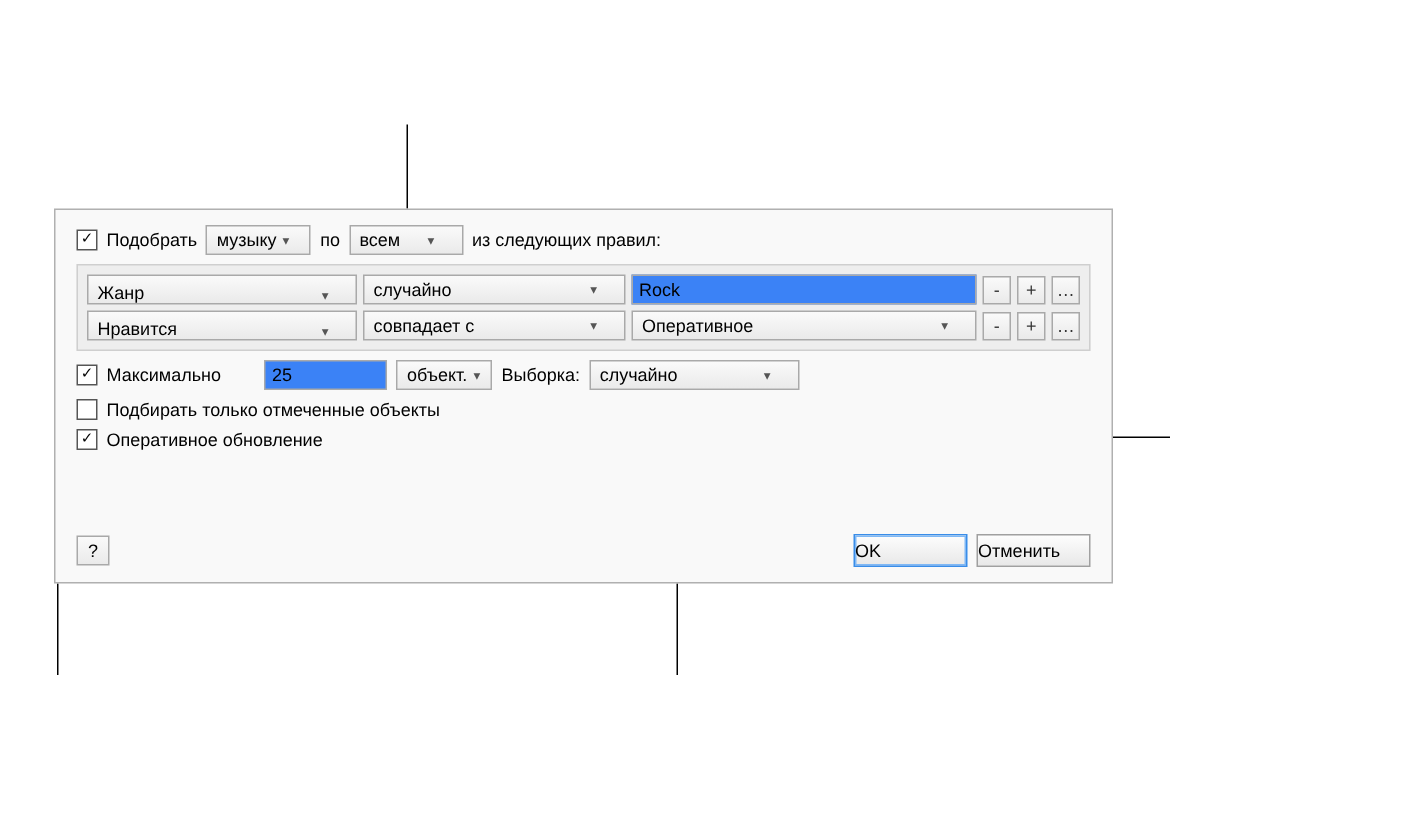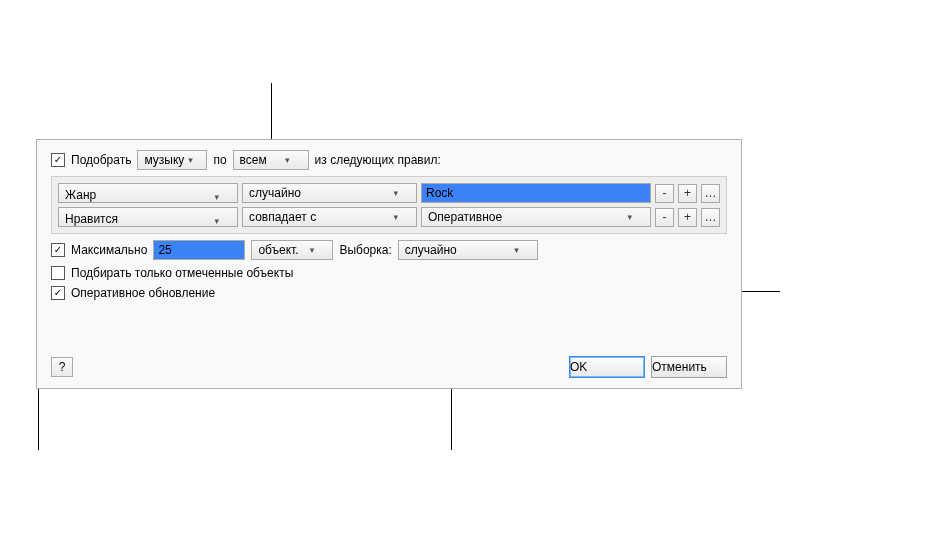--- a/index.html
+++ b/index.html
@@ -209,22 +209,22 @@
           </span>
         <span class="sqbtn">
             <span>…</span>
           </span>
       </div>
     </div>
 
     <div class="opt-row">
       <span class="checkbox">✓</span>
       <span>Максимально</span>
-      <input type="text" style="width: 92px;" value="25">
-      <span class="select" style="width:82px">
+      <input type="text" style="width: 82px; margin-left: 23px;" value="25">
+      <span class="select" style="width:64px">
         <span>объект.</span>
         <span class="chev">▾</span>
       </span>
       <span>Выборка:</span>
       <span class="select" style="width:140px">
         <span>случайно</span>
         <span class="chev">▾</span>
       </span>
     </div>
 

